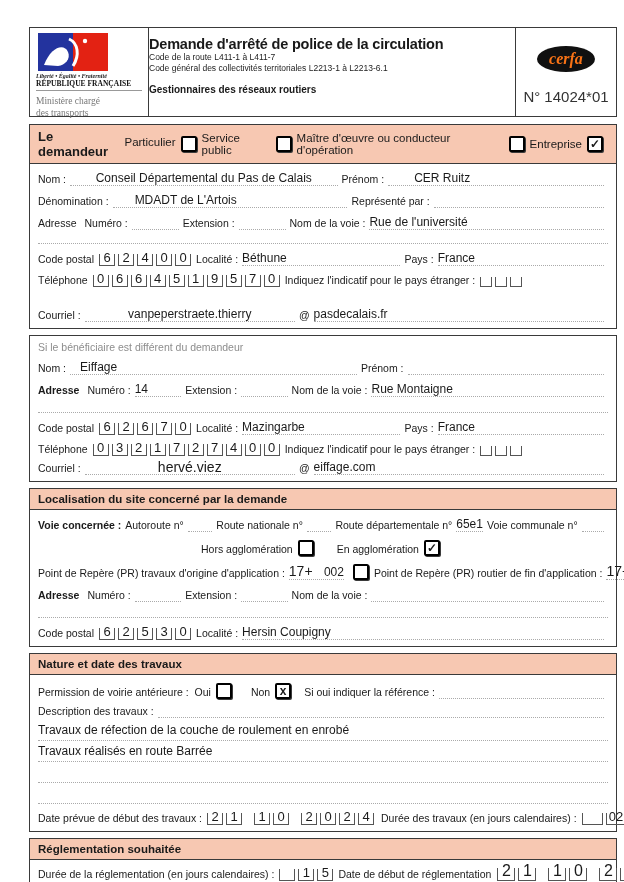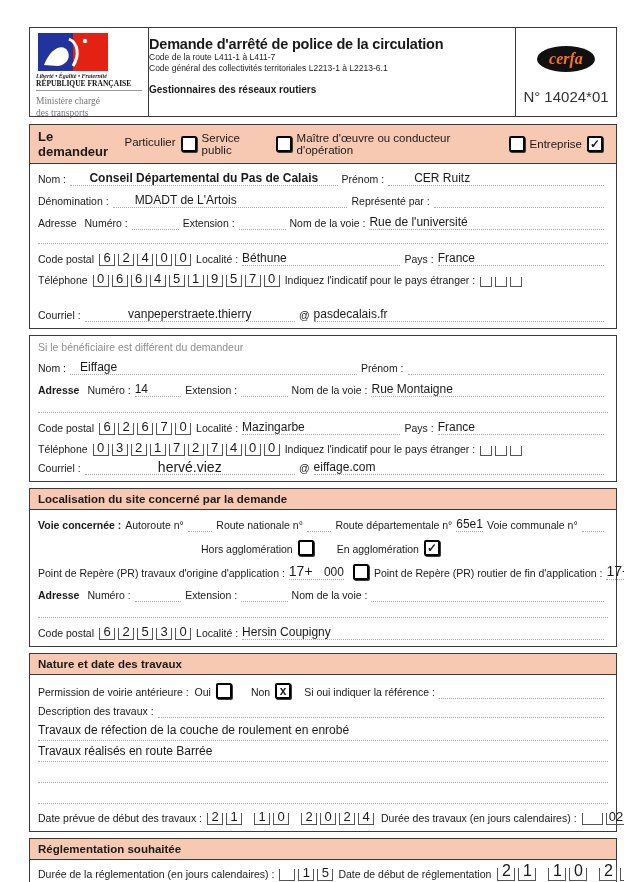--- a/index.html
+++ b/index.html
@@ -90,21 +90,21 @@
         <span class="cb"></span>
       </span>
       <span style="font-weight:normal;display:inline-flex;align-items:center;">
         <span>Entreprise</span>
         <span class="cb">✓</span>
       </span>
     </div>
 
     <div class="row">
       <span class="lbl">Nom :</span>
-      <span class="dots center" style="flex:3.1;font-weight:bold;">Conseil Départemental du Pas de Calais</span>
+      <span class="dots center" style="flex:3.1;">Conseil Départemental du Pas de Calais</span>
       <span class="lbl">Prénom :</span>
       <span class="dots" style="flex:2.2;padding-left:26px;">CER Ruitz</span>
     </div>
     <div class="row">
       <span class="lbl">Dénomination :</span>
       <span class="dots" style="flex:3;padding-left:22px;">MDADT de L'Artois</span>
       <span class="lbl">Représenté par :</span>
       <span class="dots" style="flex:2.4;"></span>
     </div>
     <div class="row">
@@ -242,21 +242,21 @@
     </div>
     <div class="row" style="justify-content:center;">
       <span class="lbl">Hors agglomération</span>
       <span class="cb"></span>
       <span style="width:18px;"></span>
       <span class="lbl">En agglomération</span>
       <span class="cb">✓</span>
     </div>
     <div class="row">
       <span class="lbl">Point de Repère (PR) travaux d'origine d'application :</span>
-      <span class="dots" style="flex:0.6;"><span class="val lg">17+</span> <span class="val" style="margin-left:8px;">000</span></span>
+      <span class="dots" style="flex:0.6;"><span class="val lg">17+</span> <span class="val" style="margin-left:8px;">002</span></span>
       <span class="cb"></span>
       <span class="lbl">Point de Repère (PR) routier de fin d'application :</span>
       <span class="dots" style="flex:0.55;"><span class="val lg">17+305</span></span>
 
     </div>
     <div class="row">
       <span class="lbl b">Adresse</span>
       <span class="lbl" style="margin-left:8px;">Numéro :</span>
       <span class="dots" style="flex:0.5;"></span>
       <span class="lbl">Extension :</span>

